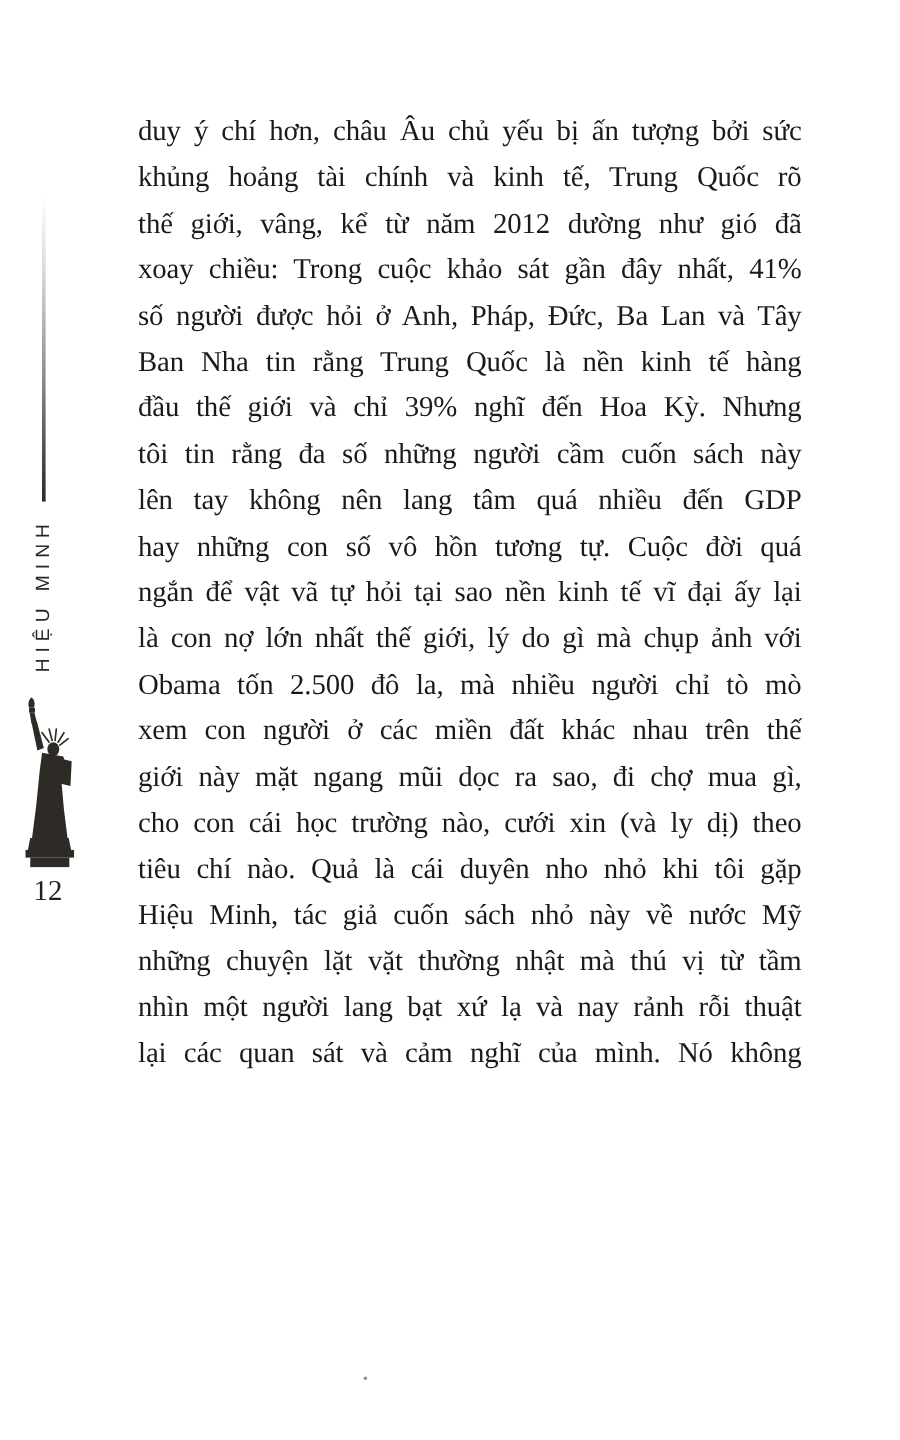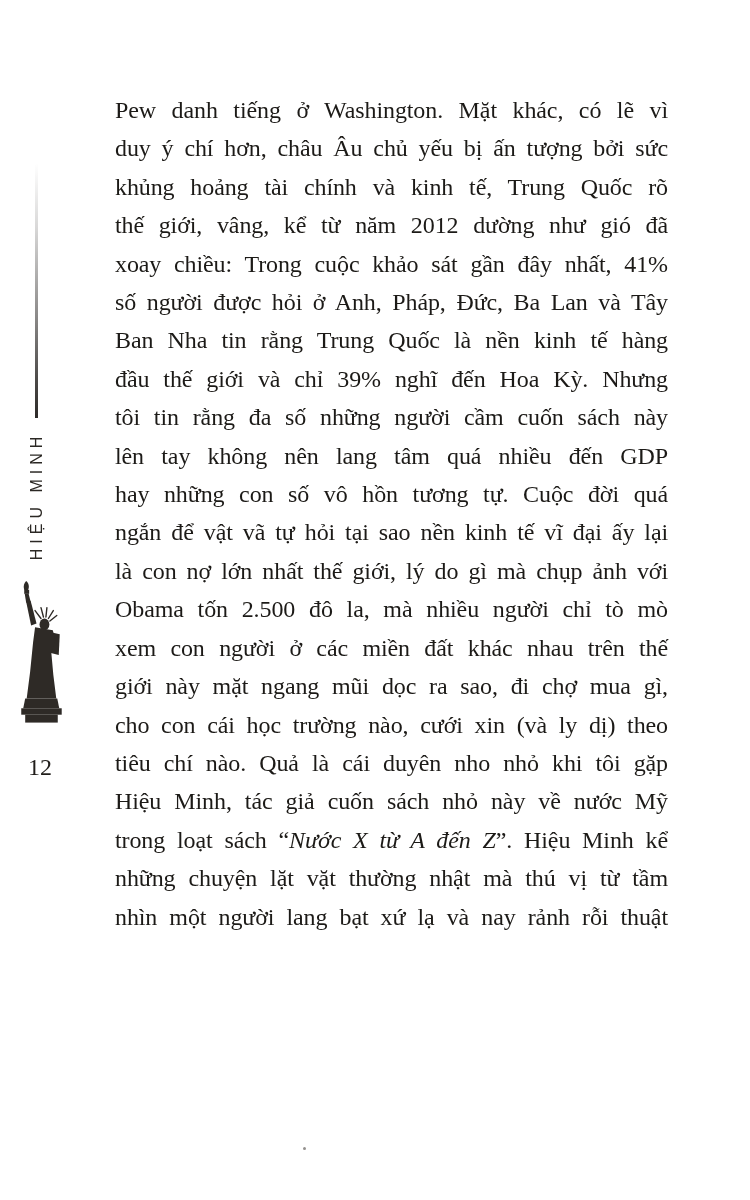--- a/index.html
+++ b/index.html
@@ -53,21 +53,20 @@
     height: 148px;
   }
   .page-number {
     position: absolute;
     left: 14px;
     top: 730px;
     width: 52px;
     text-align: center;
     font-size: 24px;
     color: #201d1a;
-    margin-top: 24px;
   }
 
   
   .page-text {
     position: absolute;
     left: 115px;
     top: 91px;
     width: 553px;
   }
   .line {
@@ -128,39 +127,36 @@
       <path d="M10,119 L42.5,119 L44.5,129 L8,129 Z"></path>
       <rect x="6" y="129" width="41" height="6.5"></rect>
       <rect x="10" y="135.5" width="33" height="8"></rect>
     </g>
   </svg>
 </div>
 
 <div class="page-number">12</div>
 
 <div class="page-text">
-  <div class="line">Pew danh tiếng ở Washington. Mặt khác, có lẽ vì</div>
   <div class="line">duy ý chí hơn, châu Âu chủ yếu bị ấn tượng bởi sức</div>
   <div class="line">khủng hoảng tài chính và kinh tế, Trung Quốc rõ</div>
   <div class="line">thế giới, vâng, kể từ năm 2012 dường như gió đã</div>
   <div class="line">xoay chiều: Trong cuộc khảo sát gần đây nhất, 41%</div>
   <div class="line">số người được hỏi ở Anh, Pháp, Đức, Ba Lan và Tây</div>
   <div class="line">Ban Nha tin rằng Trung Quốc là nền kinh tế hàng</div>
   <div class="line">đầu thế giới và chỉ 39% nghĩ đến Hoa Kỳ. Nhưng</div>
   <div class="line">tôi tin rằng đa số những người cầm cuốn sách này</div>
   <div class="line">lên tay không nên lang tâm quá nhiều đến GDP</div>
   <div class="line">hay những con số vô hồn tương tự. Cuộc đời quá</div>
   <div class="line">ngắn để vật vã tự hỏi tại sao nền kinh tế vĩ đại ấy lại</div>
   <div class="line">là con nợ lớn nhất thế giới, lý do gì mà chụp ảnh với</div>
   <div class="line">Obama tốn 2.500 đô la, mà nhiều người chỉ tò mò</div>
   <div class="line">xem con người ở các miền đất khác nhau trên thế</div>
   <div class="line">giới này mặt ngang mũi dọc ra sao, đi chợ mua gì,</div>
   <div class="line">cho con cái học trường nào, cưới xin (và ly dị) theo</div>
   <div class="line">tiêu chí nào. Quả là cái duyên nho nhỏ khi tôi gặp</div>
   <div class="line">Hiệu Minh, tác giả cuốn sách nhỏ này về nước Mỹ</div>
-  <div class="line">
-    <span>trong loạt sách “</span><em>Nước X từ A đến Z</em><span>”. Hiệu Minh kể</span>
-  </div>
   <div class="line">những chuyện lặt vặt thường nhật mà thú vị từ tầm</div>
   <div class="line">nhìn một người lang bạt xứ lạ và nay rảnh rỗi thuật</div>
+  <div class="line">lại các quan sát và cảm nghĩ của mình. Nó không</div>
 </div>
 
 <div class="scan-speck"></div>
 
 </body></html>

